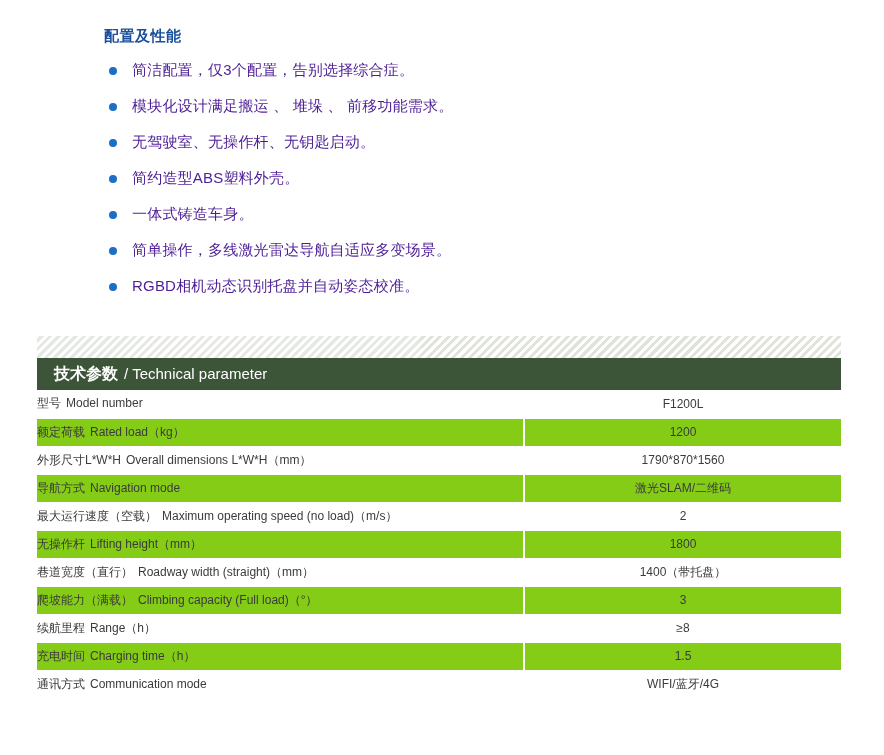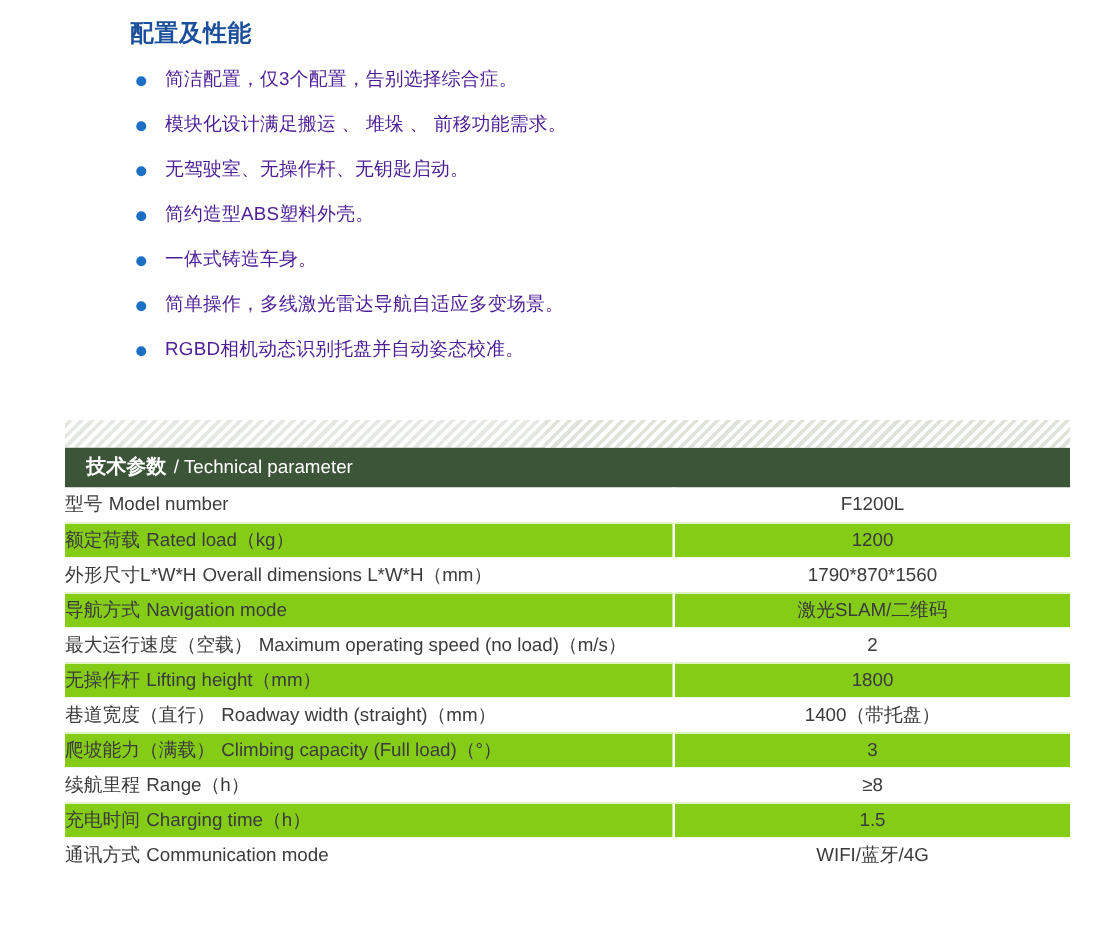--- a/index.html
+++ b/index.html
@@ -21,25 +21,25 @@
   }
 
   
   .features {
     position: absolute;
     left: 104px;
     top: 14px;
     width: 760px;
   }
   .section-title {
-    font-size: 19px;
+    font-size: 15px;
     font-weight: bold;
     color: #1b4f9c;
     letter-spacing: 0.5px;
-    margin: 0 0 16px 0;
+    margin: 13px 0 16px 0;
   }
   .feature-list {
     list-style: none;
     margin: 0;
     padding: 0;
   }
   .feature-item {
     position: relative;
     padding-left: 28px;
     font-size: 15px;
@@ -54,21 +54,21 @@
     top: 5px;
     width: 8px;
     height: 8px;
     border-radius: 50%;
     background: #1b6fc4;
   }
 
   
   .spec-block {
     position: absolute;
-    left: 52px;
+    left: 37px;
     top: 336px;
     width: 804px;
   }
   .spec-decor {
     position: relative;
     height: 22px;
     width: 804px;
     background: repeating-linear-gradient(
       -45deg,
       #ffffff 0px,
@@ -111,21 +111,21 @@
     font-size: 15px;
   }
   .spec-header .en {
     font-weight: normal;
     font-size: 15px;
   }
 
   table.spec-table {
     width: 804px;
     border-collapse: collapse;
-    font-size: 15px;
+    font-size: 12px;
     color: #3b3b3b;
     table-layout: fixed;
   }
   table.spec-table td {
     height: 28px;
     padding: 0;
     vertical-align: middle;
     border-bottom: 1px solid #ffffff;
   }
   td.spec-label {

